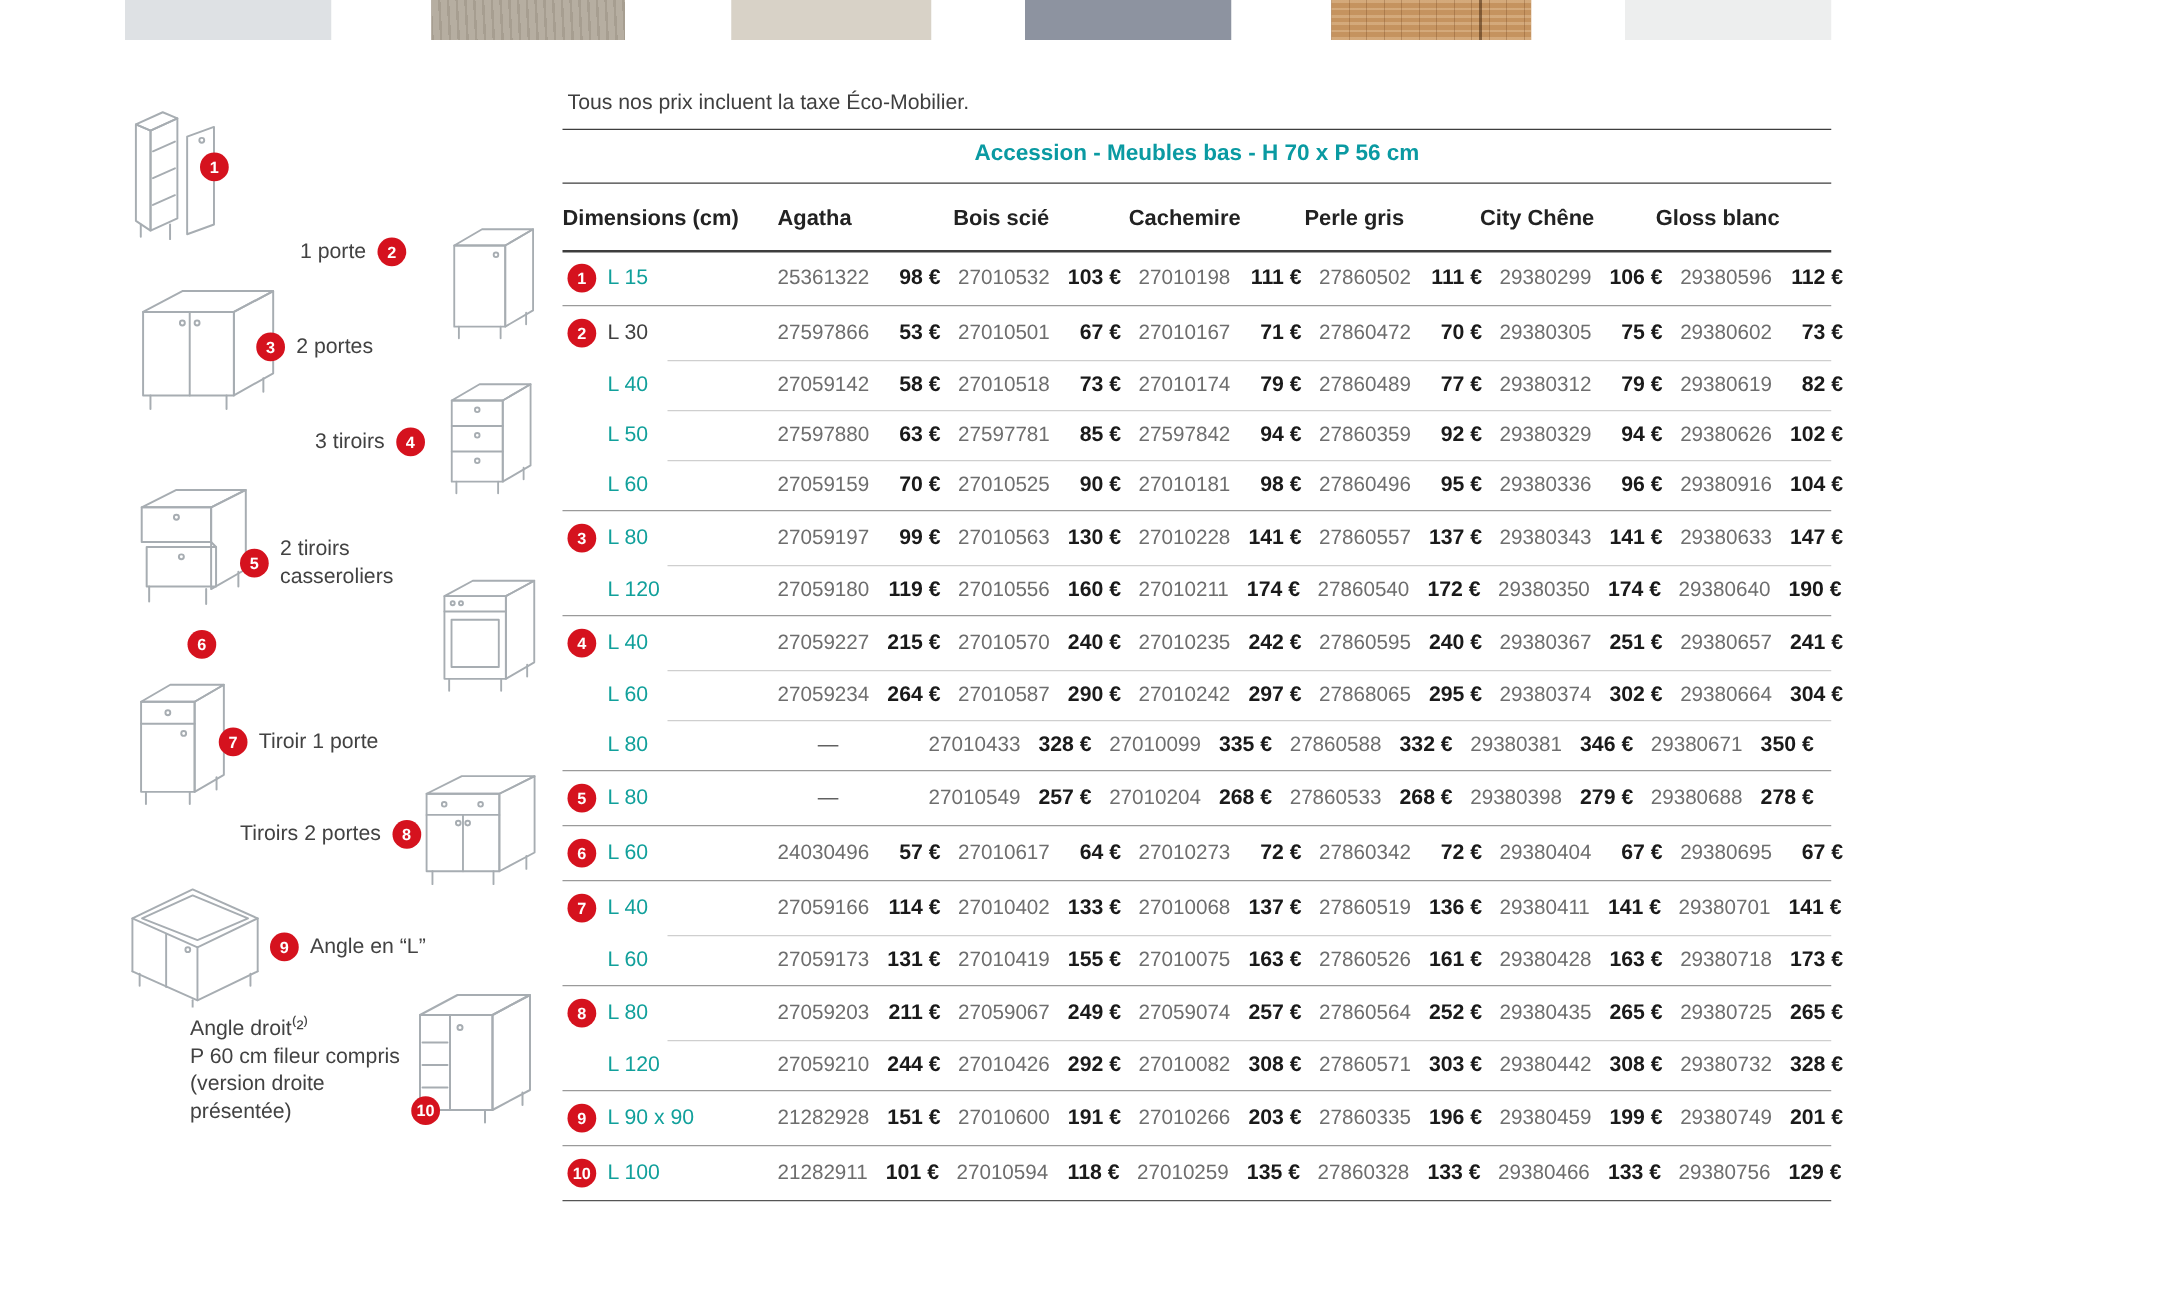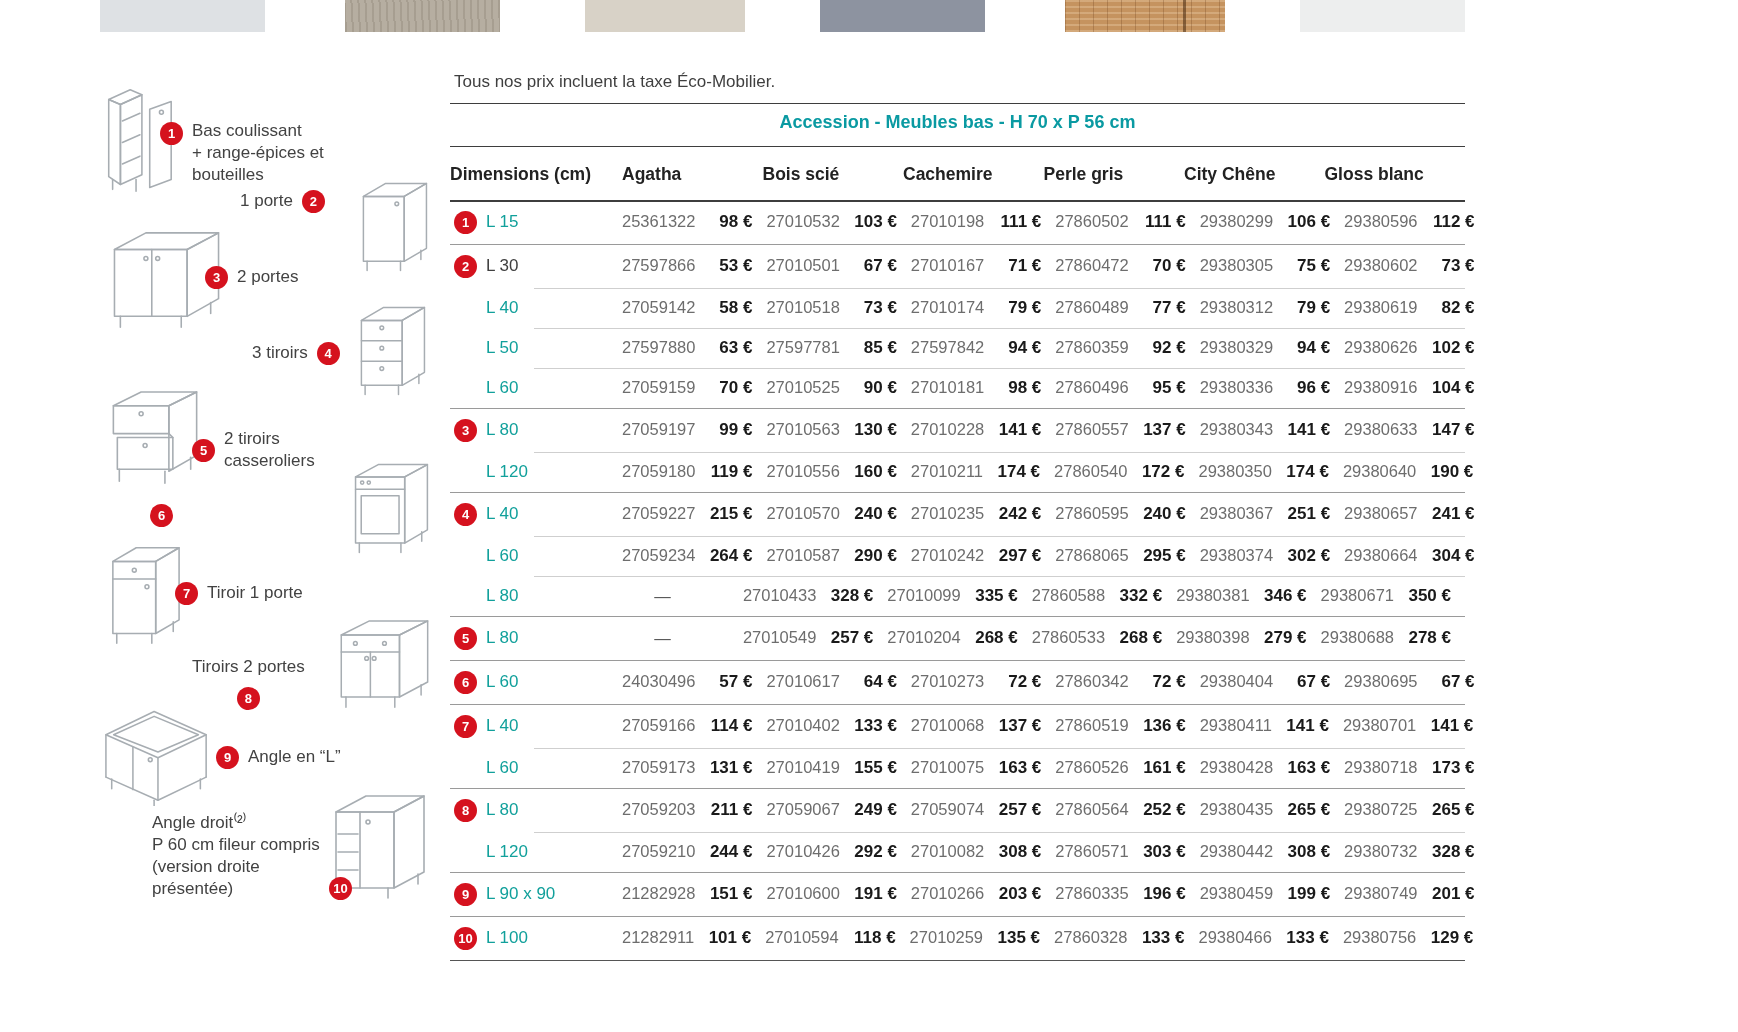--- a/index.html
+++ b/index.html
@@ -40,21 +40,21 @@
   .badge{flex:0 0 auto;width:23px;height:23px;border-radius:50%;background:#d5121e;color:#fff;
          display:flex;align-items:center;justify-content:center;font-size:13px;font-weight:bold;}
   .s1{left:160px;top:120px;width:210px;align-items:flex-start;}
   .s1 .badge{margin-top:2px;}
   .s2{left:240px;top:190px;}
   .s3{left:205px;top:266px;}
   .s4{left:252px;top:342px;}
   .s5{left:192px;top:428px;width:175px;}
   .s6{left:150px;top:504px;width:200px;}
   .s7{left:175px;top:582px;}
-  .s8{left:192px;top:656px;flex-direction:column;}
+  .s8{left:192px;top:656px;}
   .s9{left:216px;top:746px;}
   .s10{left:152px;top:812px;width:200px;align-items:flex-end;}
 
   
   .price-table{position:absolute;left:450px;top:0;width:1015px;}
   .note{position:absolute;top:72px;left:4px;font-size:17px;color:#3f3f3f;}
   .rule{position:absolute;left:0;right:0;height:0;border-top:1.6px solid #3e3e3e;}
   .rule-1{top:103px;}
   .rule-2{top:146px;}
   .table-title{position:absolute;top:112px;left:0;right:0;text-align:center;
@@ -228,22 +228,20 @@
         <line x1="12" y1="82" x2="32" y2="82"></line>
         <circle cx="42" cy="34" r="2"></circle>
         <line x1="16" y1="100" x2="16" y2="110"></line>
         <line x1="62" y1="100" x2="62" y2="110"></line>
         <line x1="92" y1="86" x2="92" y2="96"></line>
       </svg>
   </div>
 
   <div class="side-item s1">
     <span class="badge" style="background: rgb(213, 18, 30);">1</span>
-    <span class="side-label">Bas coulissant
-+ range-épices et bouteilles</span>
   </div>
   <div class="side-item s2">
     <span class="side-label">1 porte</span>
     <span class="badge" style="background: rgb(213, 18, 30);">2</span>
   </div>
   <div class="side-item s3">
     <span class="badge" style="background: rgb(213, 18, 30);">3</span>
     <span class="side-label">2 portes</span>
   </div>
   <div class="side-item s4">

